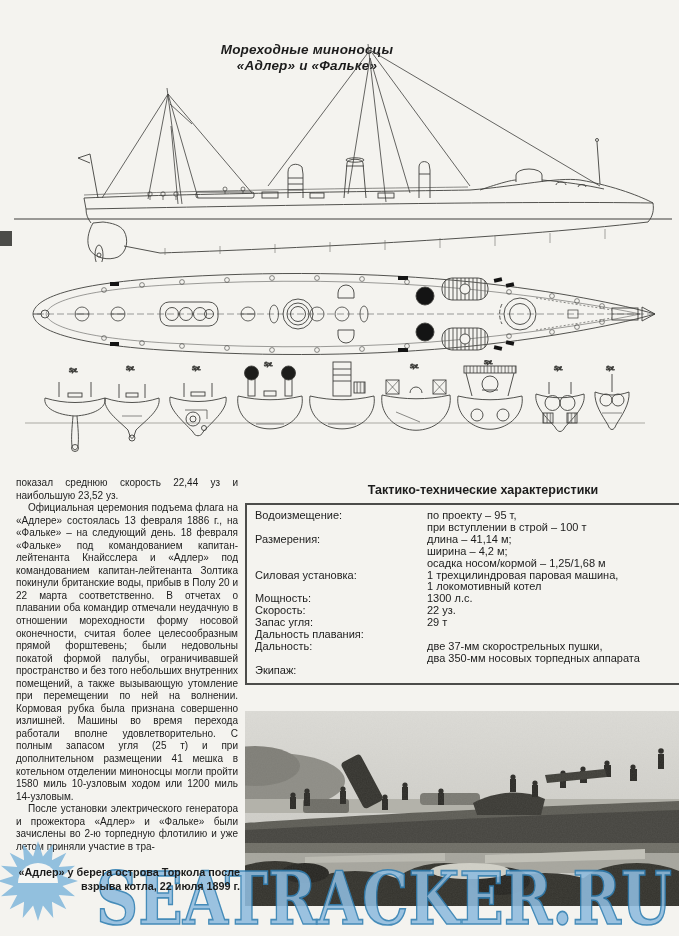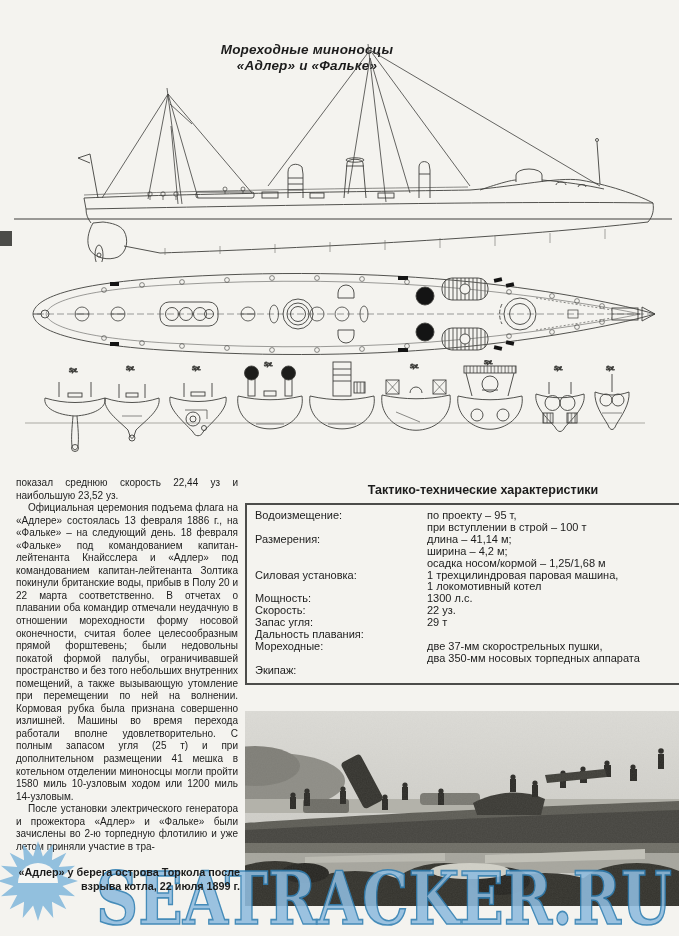--- a/index.html
+++ b/index.html
@@ -381,21 +381,21 @@
             <div class="svalue">22 уз.</div>
           </div>
           <div class="srow">
             <div class="slabel">Запас угля:</div>
             <div class="svalue">29 т</div>
           </div>
           <div class="srow">
             <div class="slabel">Дальность плавания:</div>
           </div>
           <div class="srow">
-            <div class="slabel">Мореходные:</div>
+            <div class="slabel">Дальность:</div>
             <div class="svalue">две 37-мм скорострельных пушки,
 два 350-мм носовых торпедных аппарата</div>
           </div>
           <div class="srow">
             <div class="slabel">Экипаж:</div>
           </div>
         </div>
     </div>
   </div>
 

